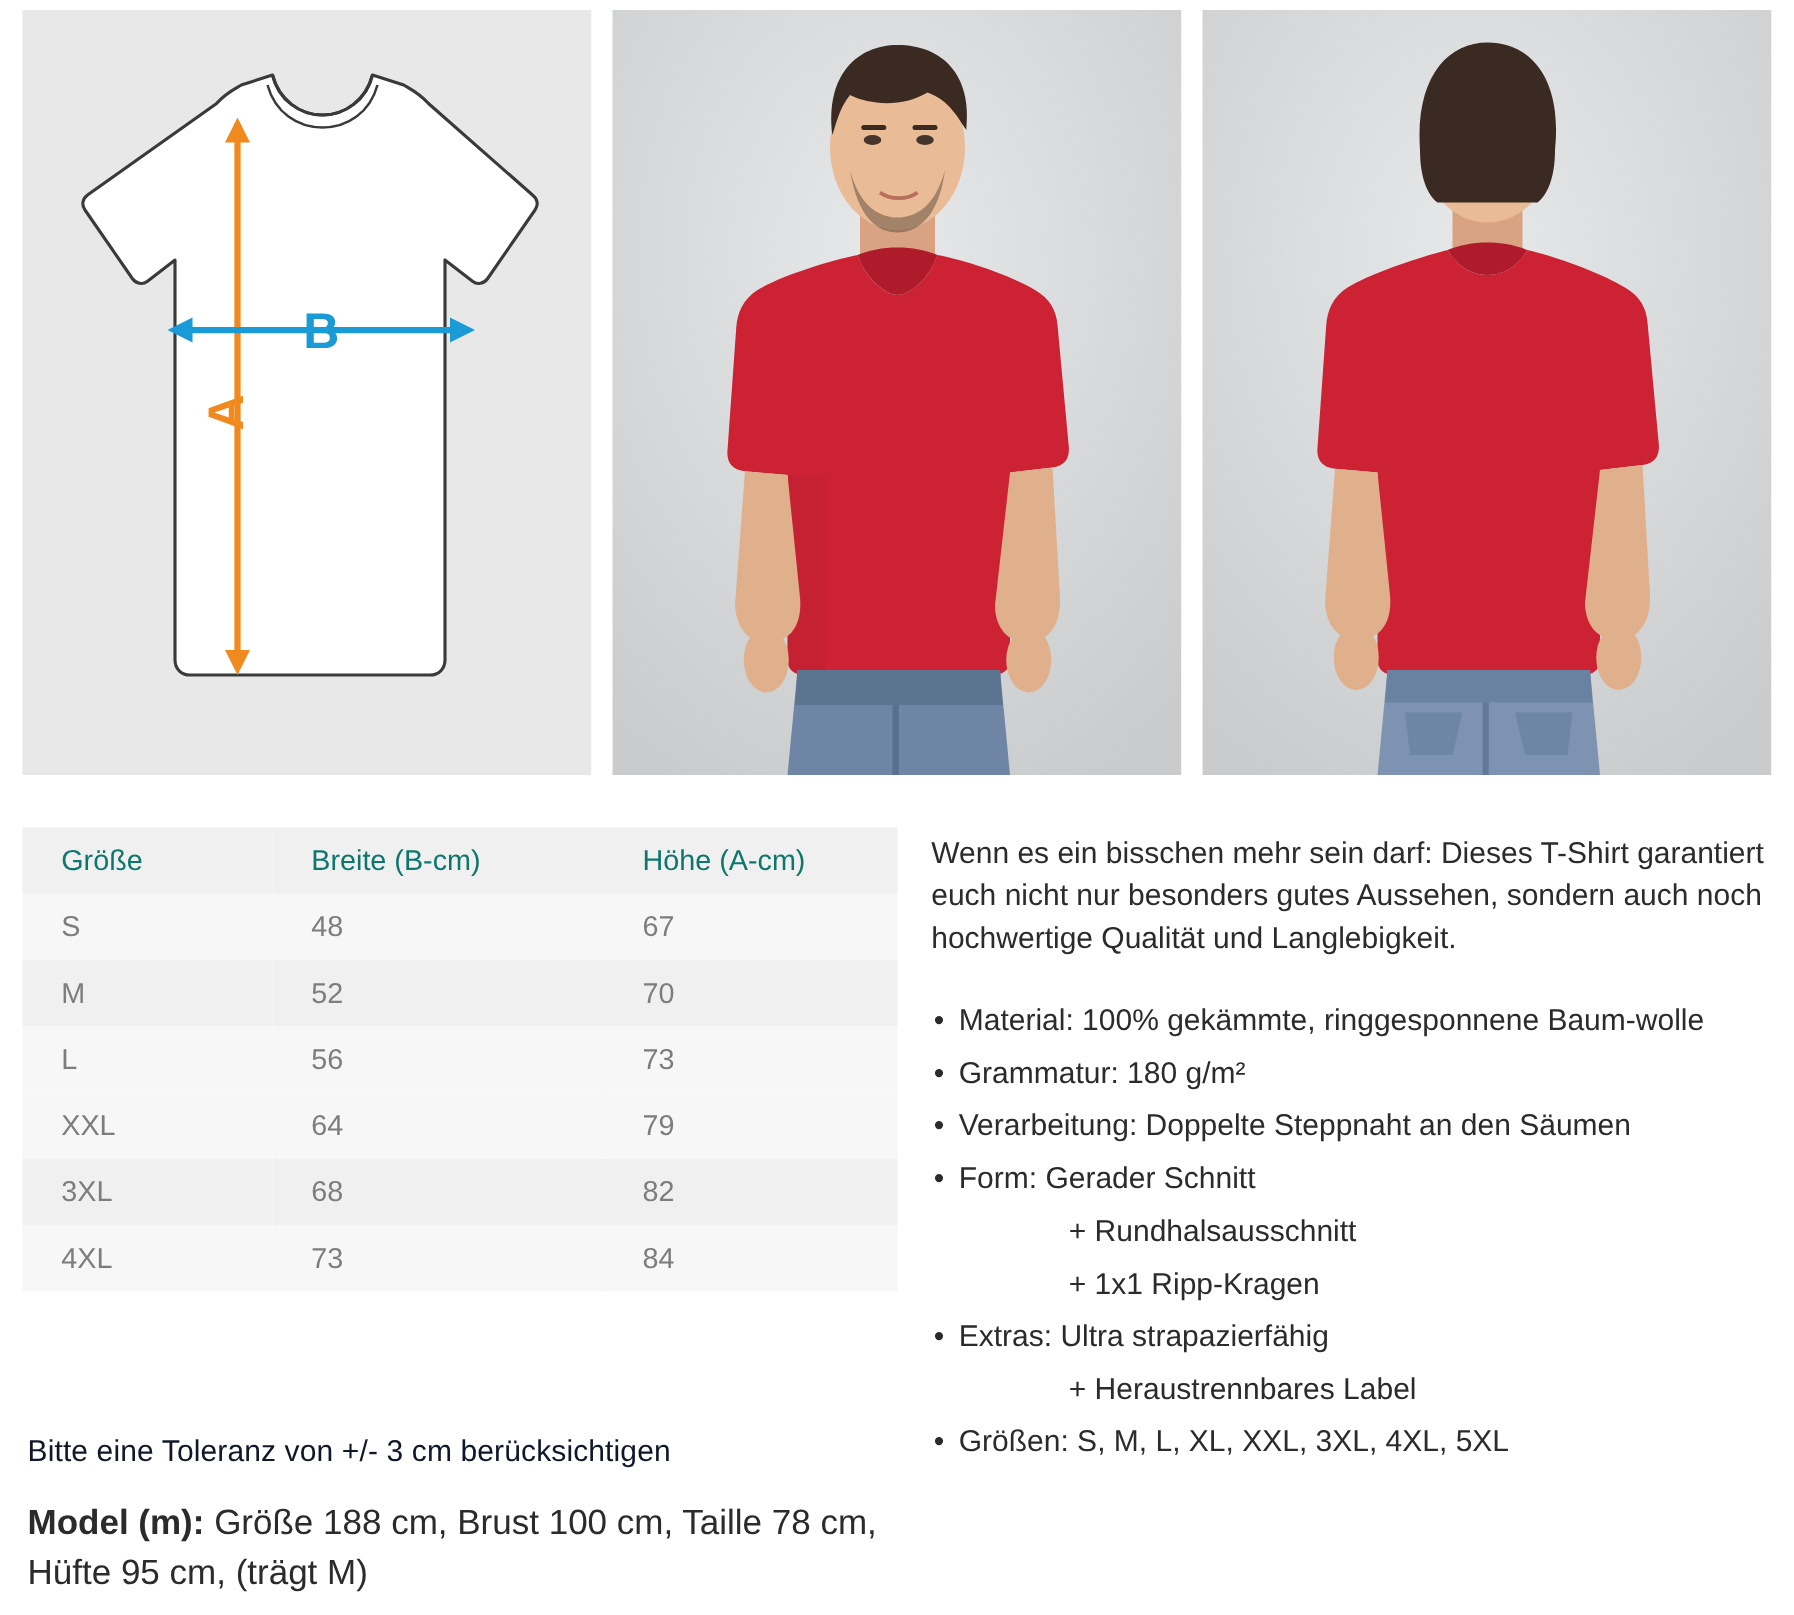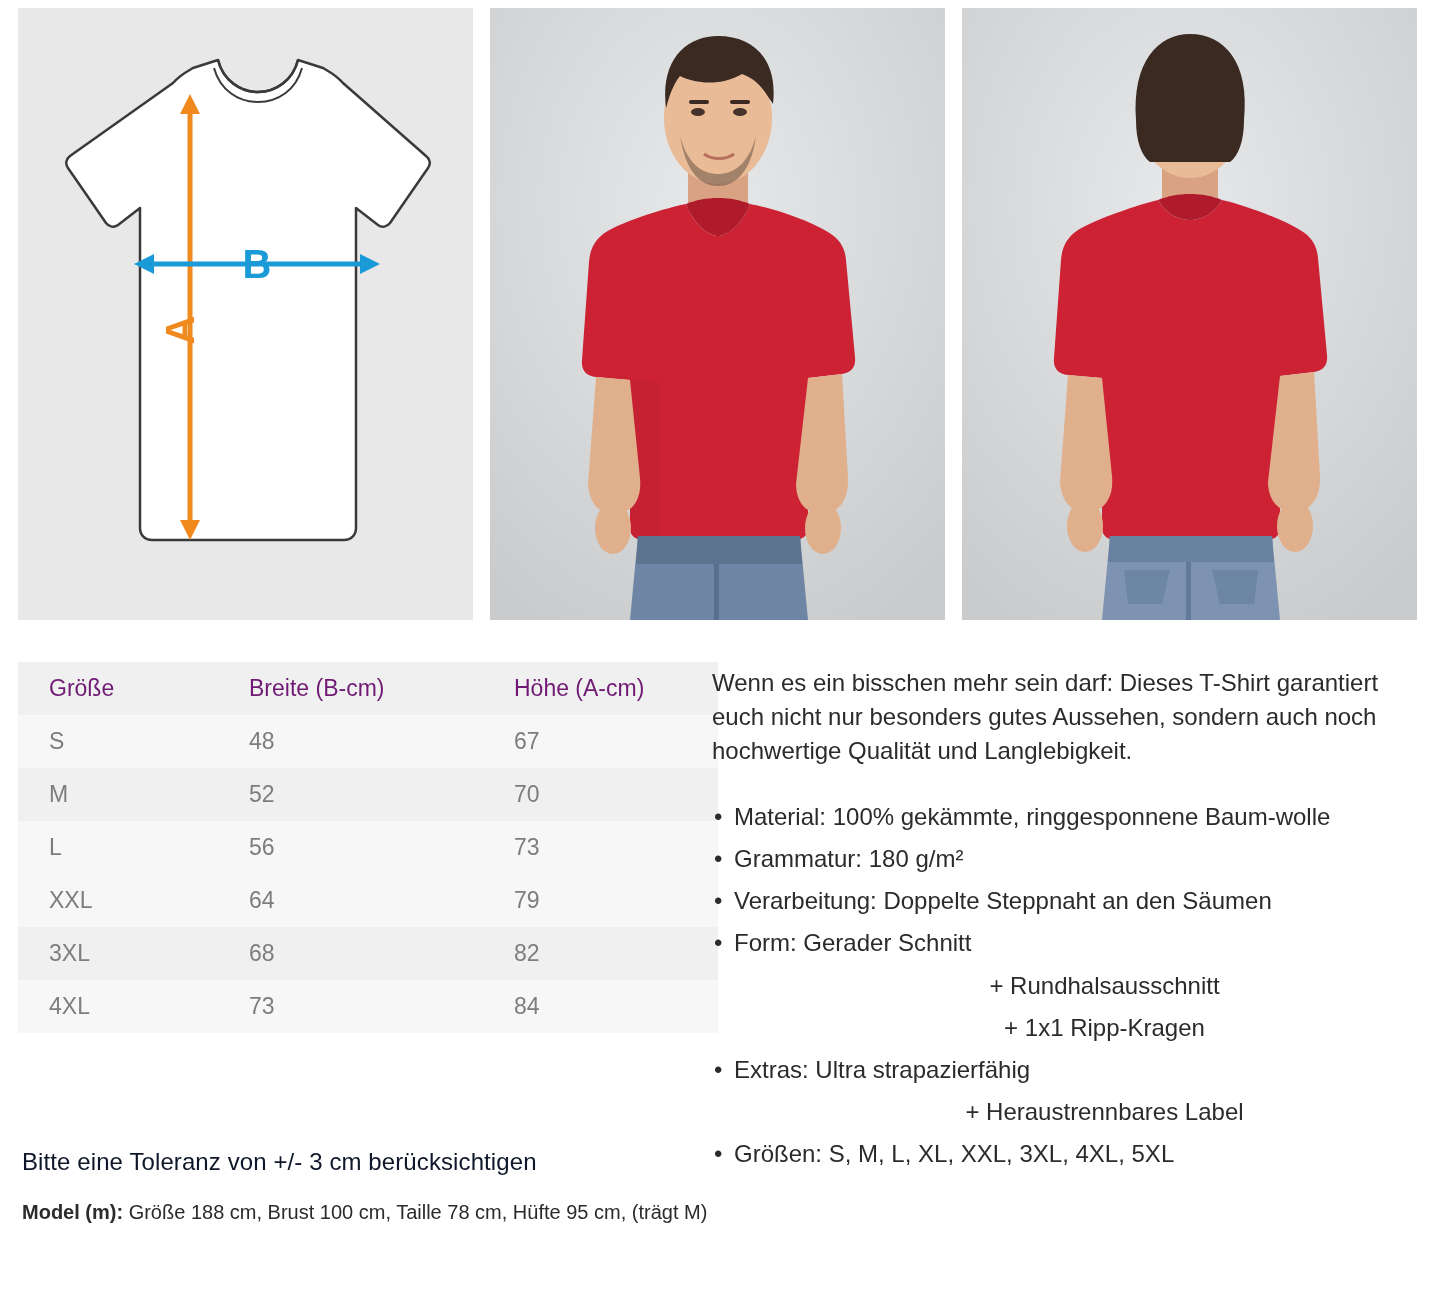--- a/index.html
+++ b/index.html
@@ -70,21 +70,21 @@
   }
   table.size-table th,
   table.size-table td {
     text-align: left;
     font-weight: normal;
     padding: 13px 0 13px 31px;
     height: 24px;
   }
   table.size-table th {
     background: #f0f0f0;
-    color: #701a75;
+    color: #0f766e;
   }
   table.size-table tr.odd td {
     background: #f0f0f0;
   }
   table.size-table tr.even td {
     background: #f7f7f7;
   }
   table.size-table col.c1 { width: 200px; }
   table.size-table col.c2 { width: 265px; }
   table.size-table col.c3 { width: 235px; }
@@ -95,30 +95,30 @@
     top: 1148px;
     font-size: 24px;
     color: #0f172a;
     letter-spacing: 0.1px;
   }
   .model-line {
     position: absolute;
     left: 22px;
     top: 1198px;
     width: 720px;
-    font-size: 20px;
+    font-size: 28px;
     line-height: 1.42;
     color: #2b2b2b;
   }
   .model-line b { font-weight: bold; }
 
   
   .desc {
     position: absolute;
-    left: 712px;
+    left: 745px;
     top: 666px;
     width: 675px;
     font-size: 24px;
     line-height: 1.42;
     color: #2b2b2b;
   }
   .desc p.intro {
     margin: 0;
   }
   ul.features {
@@ -133,21 +133,20 @@
   }
   ul.features > li:before {
     content: "•";
     position: absolute;
     left: 2px;
     top: 0;
   }
   ul.features > li.sub {
     padding-left: 110px;
     margin-bottom: 8px;
-    text-align: center;
   }
   ul.features > li.sub:before {
     content: "";
   }
   .nowrap { white-space: nowrap; }
 </style>
 </head>
 <body>
 
 <div class="page">

